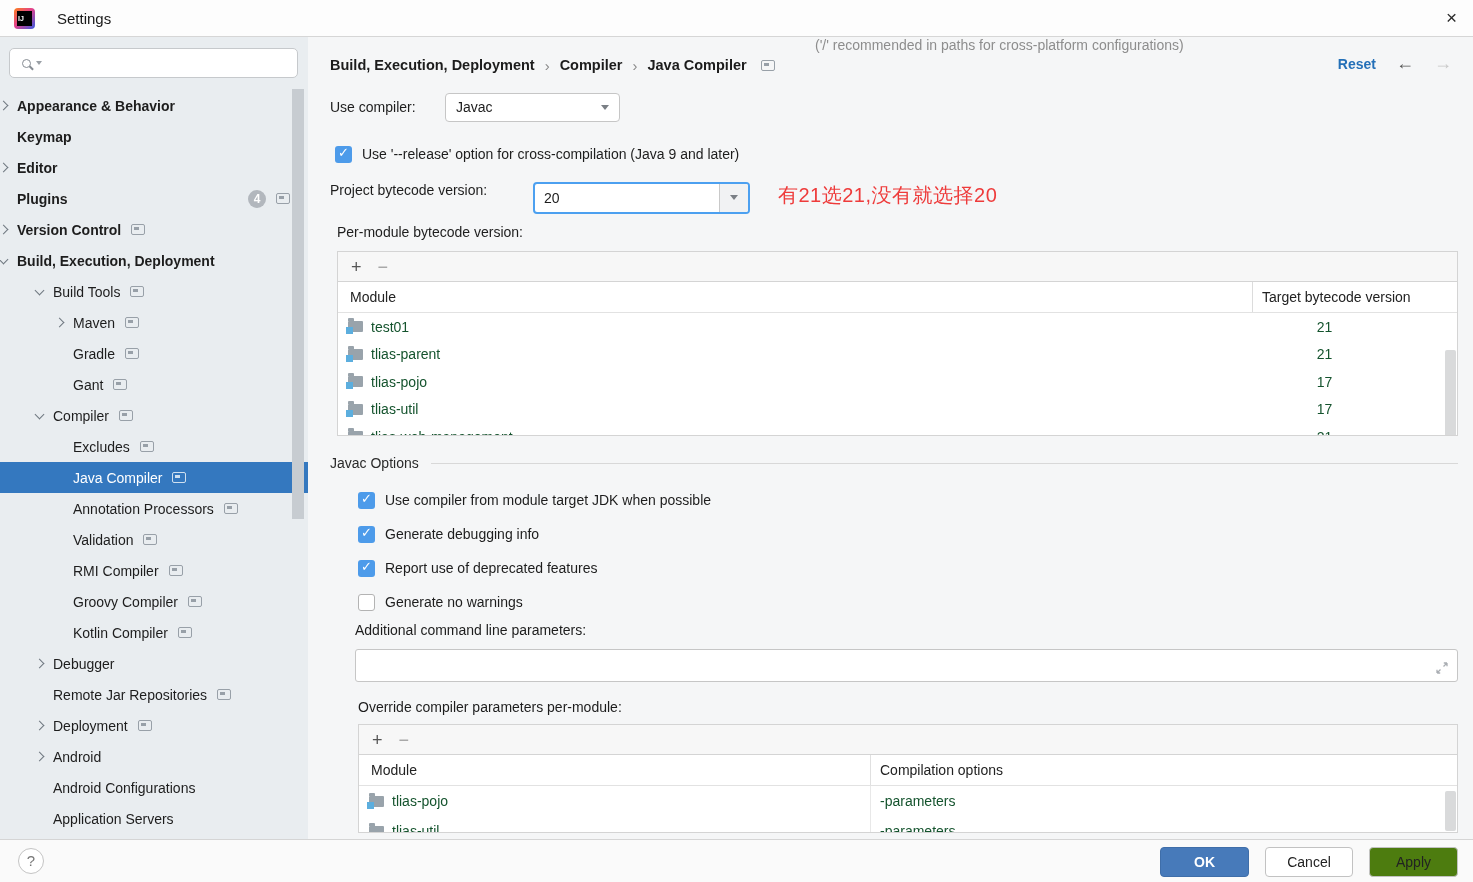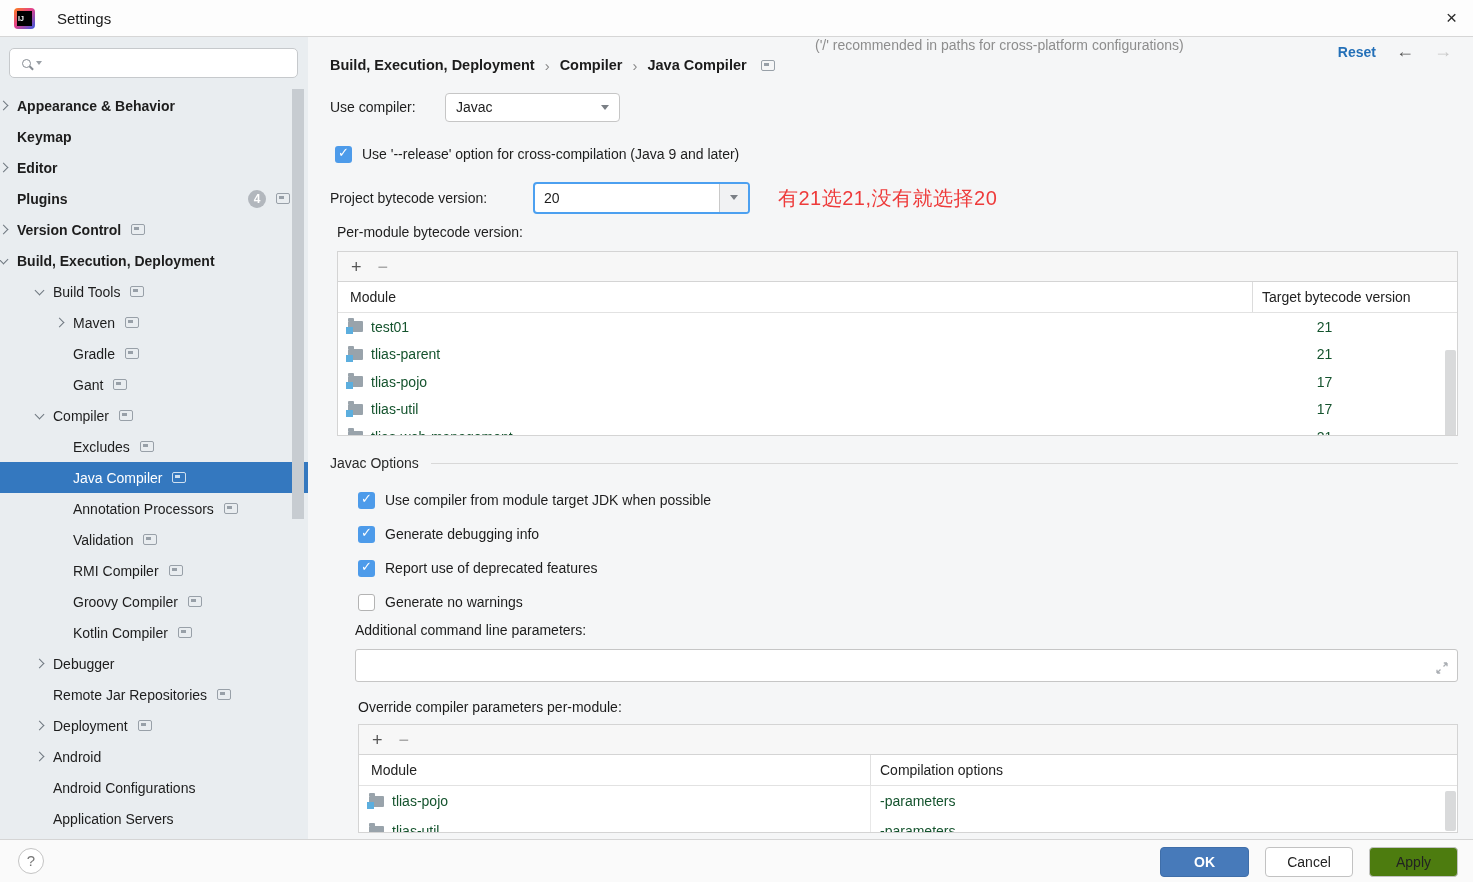--- a/index.html
+++ b/index.html
@@ -33,38 +33,38 @@
   .mini-ic { width:14px; height:11px; border:1.5px solid #98a0a8; border-radius:2px; position:relative; flex:none; margin-left:10px; }
   .mini-ic::after { content:""; position:absolute; left:2px; top:2px; width:5px; height:3px; background:#98a0a8; }
   .selected .mini-ic { border-color:#cfe0f0; } .selected .mini-ic::after { background:#cfe0f0; }
   .sb-scroll { position:absolute; right:4px; top:52px; width:12px; height:430px; background:#c7ccd1; }
 
   
   .content { position:absolute; left:308px; top:37px; width:1165px; height:802px; background:#f5f6f7; }
   .crumbs { position:absolute; left:22px; top:16px; height:24px; display:flex; align-items:center; font-size:14.5px; font-weight:bold; color:#1c1c1c; }
   .crumbs .sep { margin:0 10px; color:#8a8a8a; font-weight:normal; font-size:15px; }
   .crumbs .mini-ic { margin-left:14px; }
-  .topnav { position:absolute; top:4px; right:21px; display:flex; align-items:center; gap:20px; }
+  .topnav { position:absolute; top:16px; right:21px; display:flex; align-items:center; gap:20px; }
   .reset { color:#2470b8; font-weight:bold; font-size:14px; }
   .arrow { font-size:18px; }
   .arrow.back { color:#555; } .arrow.fwd { color:#c8c8c8; }
 
   .row-usecompiler { position:absolute; left:22px; top:55px; height:30px; display:flex; align-items:center; font-size:14px; }
   .row-usecompiler label { width:115px; }
   .select { width:175px; height:29px; background:#fff; border:1px solid #c6c6c6; border-radius:4px; display:flex; align-items:center; padding:0 10px; position:relative; }
   .dd-tri { position:absolute; right:10px; width:0; height:0; border-left:4.5px solid transparent; border-right:4.5px solid transparent; border-top:5.5px solid #7a7f85; }
 
   .cb-row { display:flex; align-items:center; font-size:14px; }
   .cb { width:17px; height:17px; border-radius:3px; flex:none; margin-right:10px; position:relative; }
   .cb.on { background:#4d9bea; }
   .cb.on::after { content:"✓"; position:absolute; left:3px; top:-1px; color:#fff; font-size:13px; font-weight:bold; }
   .cb.off { background:#fff; border:1px solid #b3b3b3; }
   .row-release { position:absolute; left:27px; top:106px; height:22px; }
 
-  .row-bytecode { position:absolute; left:22px; top:145px; height:32px; display:flex; align-items:center; font-size:14px; }
+  .row-bytecode { position:absolute; left:22px; top:145px; height:32px; display:flex; align-items:flex-start; font-size:14px; }
   .row-bytecode label { width:203px; }
   .combo { width:217px; height:32px; border:2px solid #4ca0f0; border-radius:4px; background:#fff; display:flex; align-items:center; position:relative; }
   .combo .val { padding-left:9px; }
   .combo .dd-btn { position:absolute; right:0; top:0; width:29px; height:100%; background:#f1f2f3; border-left:1px solid #c9c9c9; border-radius:0 2px 2px 0; }
   .combo .dd-btn .dd-tri { right:10px; top:11px; }
   .annotation { margin-left:28px; color:#ee3b3b; font-size:20px; font-weight:500; white-space:nowrap; letter-spacing:0.5px; }
 
   .lbl-permodule { position:absolute; left:29px; top:187px; font-size:14px; }
 
   .tbl { position:absolute; background:#fff; border:1px solid #d4d4d4; overflow:hidden; }

